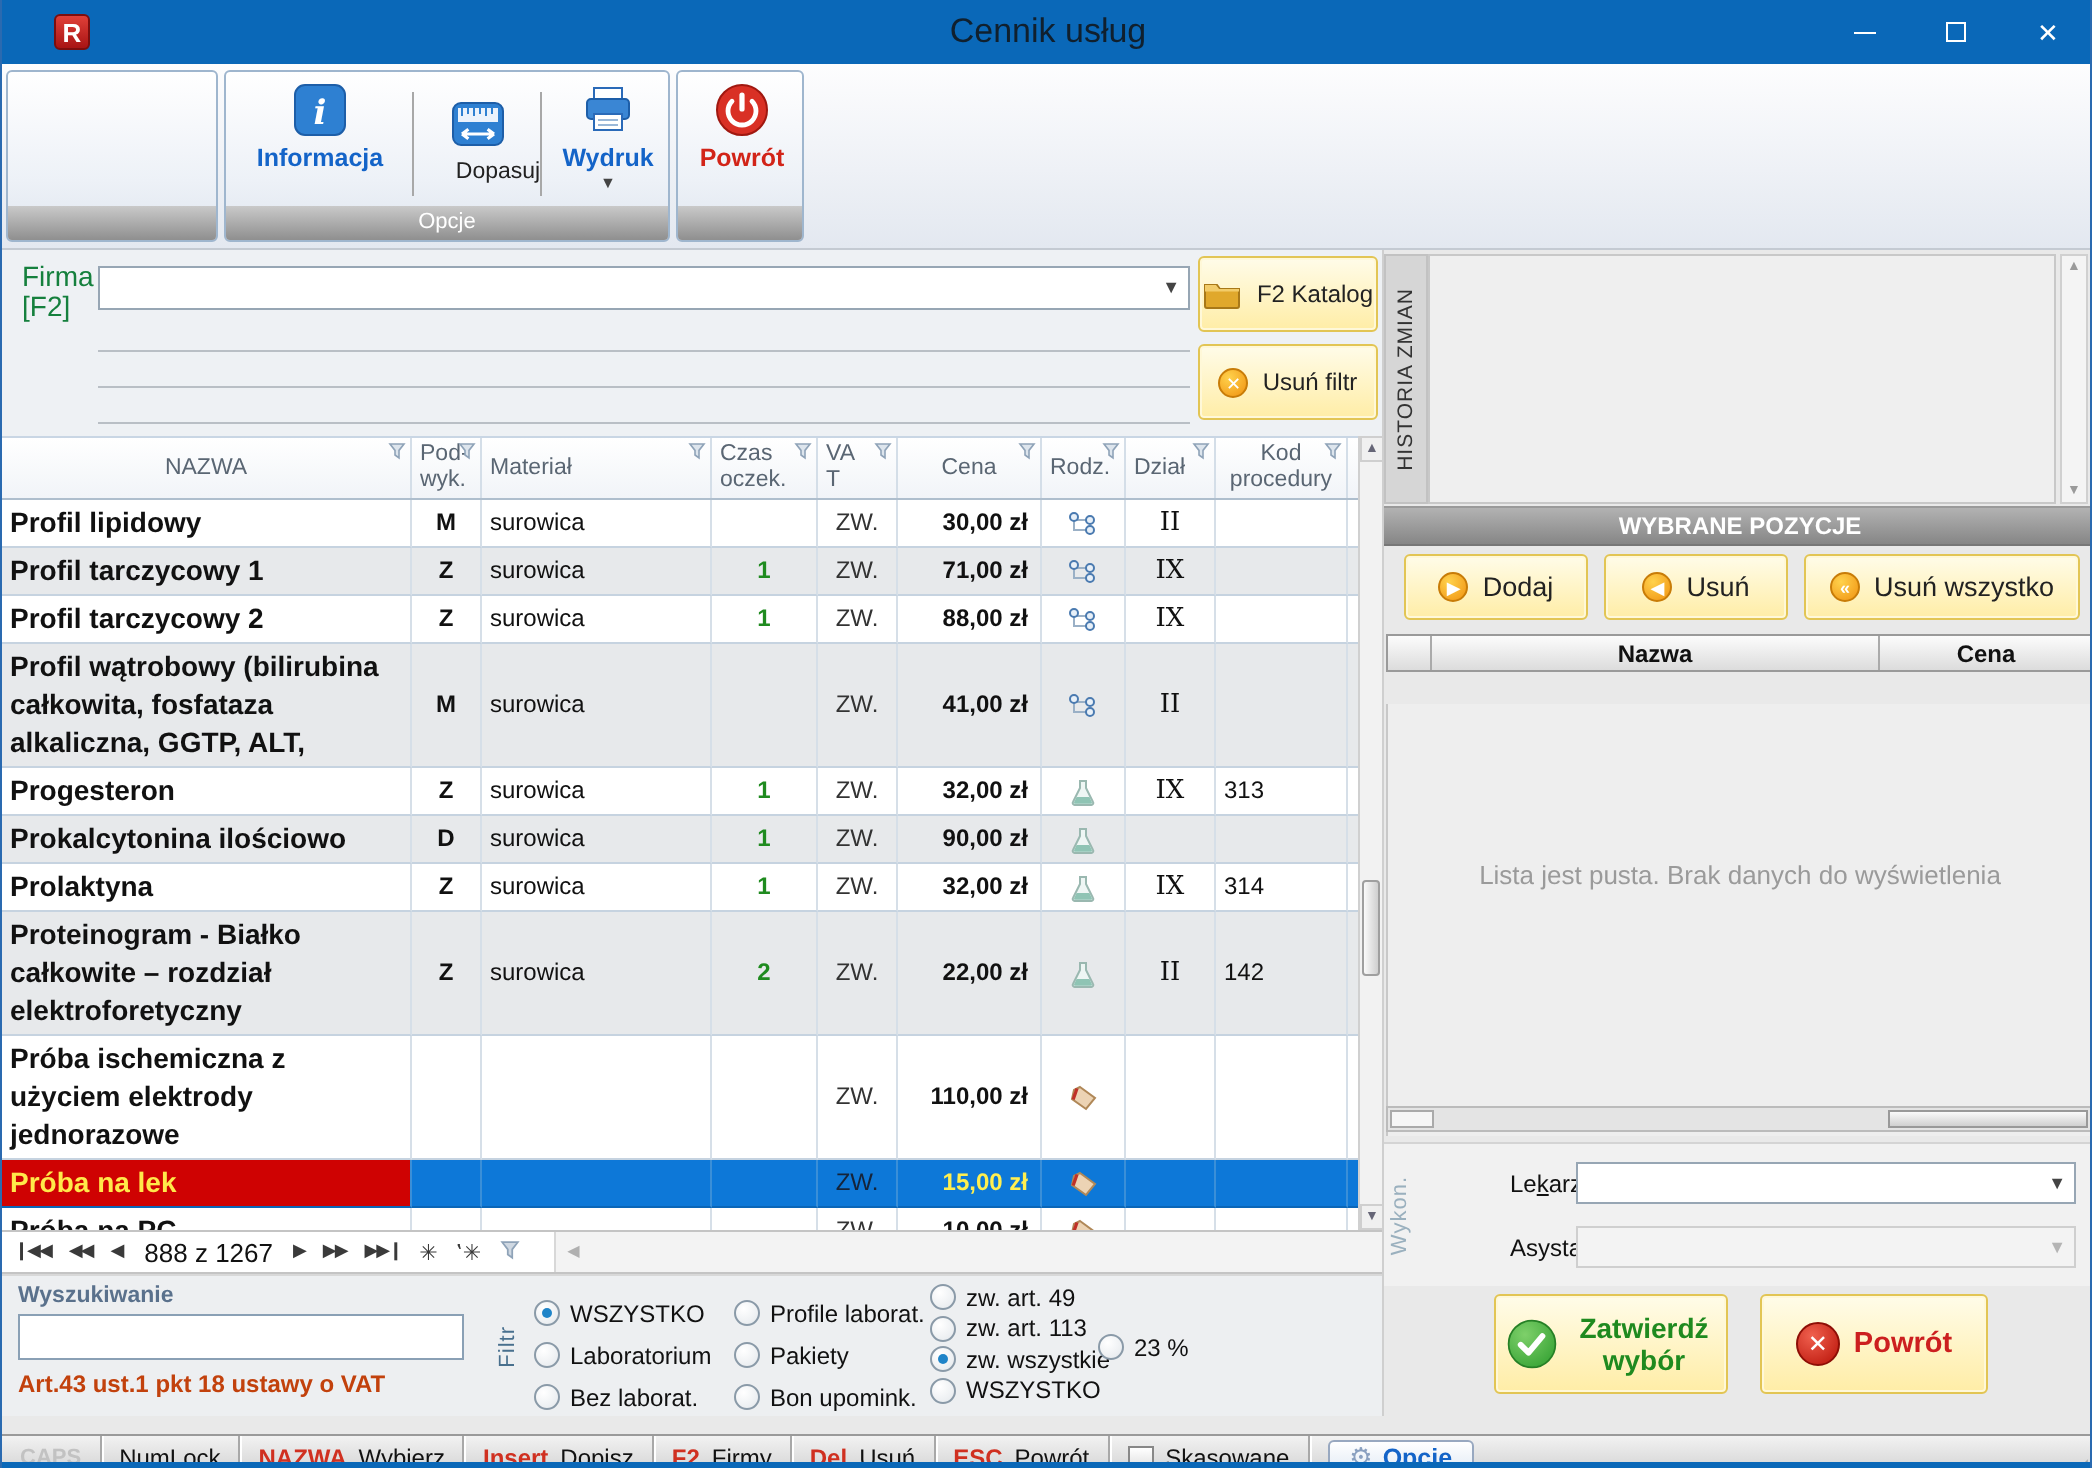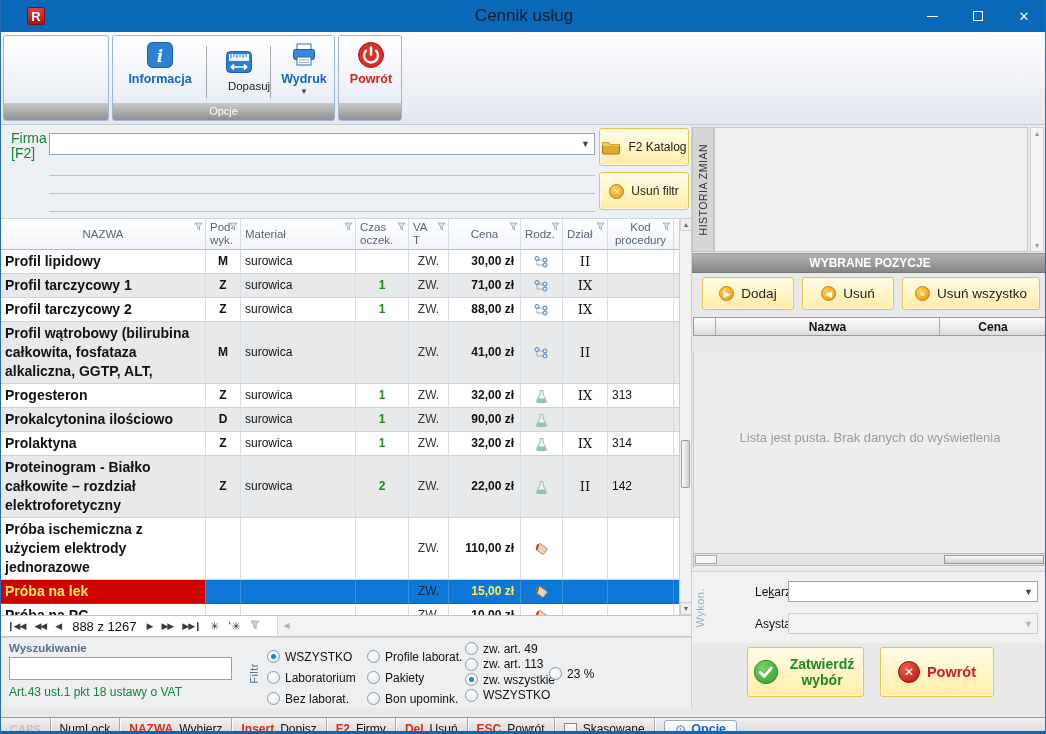--- a/index.html
+++ b/index.html
@@ -90,21 +90,21 @@
   .navb { font-size:9px; color:#3a3a3a; margin-right:9px; letter-spacing:-1px; cursor:default; font-family:"DejaVu Sans",sans-serif; }
   .pagpos { font-size:13px; color:#111; margin:0 10px 0 2px; }
   .hscroll-main { flex:1; align-self:stretch; margin-left:8px; background:#f3f3f3; border-left:1px solid #d8d8d8; position:relative; }
   .hscroll-main .arr { position:absolute; left:6px; top:5px; font-size:8px; color:#b0b0b0; }
 
   
   .fpanel { position:absolute; left:0; top:637px; width:690px; height:71px; background:#edeff1; border-top:1px solid #d8d8d8; }
   .search-label { position:absolute; left:8px; top:4px; font-size:11.5px; font-weight:bold; color:#5a718c; }
   .search-input { position:absolute; left:8px; top:19px; width:223px; height:23px; border:1px solid #8aa0b5; background:#fff;
                   font-size:12px; padding:0 4px; font-family:inherit; }
-  .vat-note { position:absolute; left:8px; top:47px; font-size:12px; font-weight:normal; color:#15803d; }
+  .vat-note { position:absolute; left:8px; top:47px; font-size:12px; font-weight:bold; color:#c2410c; }
   .vtext { writing-mode:vertical-rl; transform:rotate(180deg); letter-spacing:0.5px; }
   .filtr-tab { position:absolute; left:247px; top:0; height:71px; display:flex; align-items:center; font-size:11px; color:#49708e; }
   .fgroup { position:absolute; top:0; }
   #fgroup-0 { left:266px; padding-top:8px; } #fgroup-1 { left:366px; padding-top:8px; }
   #fgroup-2 { left:464px; padding-top:3px; } #fgroup-3 { left:548px; padding-top:25px; }
   .fitem { display:flex; align-items:center; gap:5px; height:21px; font-size:12px; color:#111; white-space:nowrap; }
   #fgroup-2 .fitem { height:15.5px; }
   .radio { width:13px; height:13px; border-radius:50%; border:1px solid #8a9aa8; background:radial-gradient(circle at 35% 30%,#fff,#e4e8ec); flex:none; position:relative; }
   .radio.sel::after { content:""; position:absolute; left:3px; top:3px; width:5px; height:5px; border-radius:50%; background:#1f84c8; }
 

